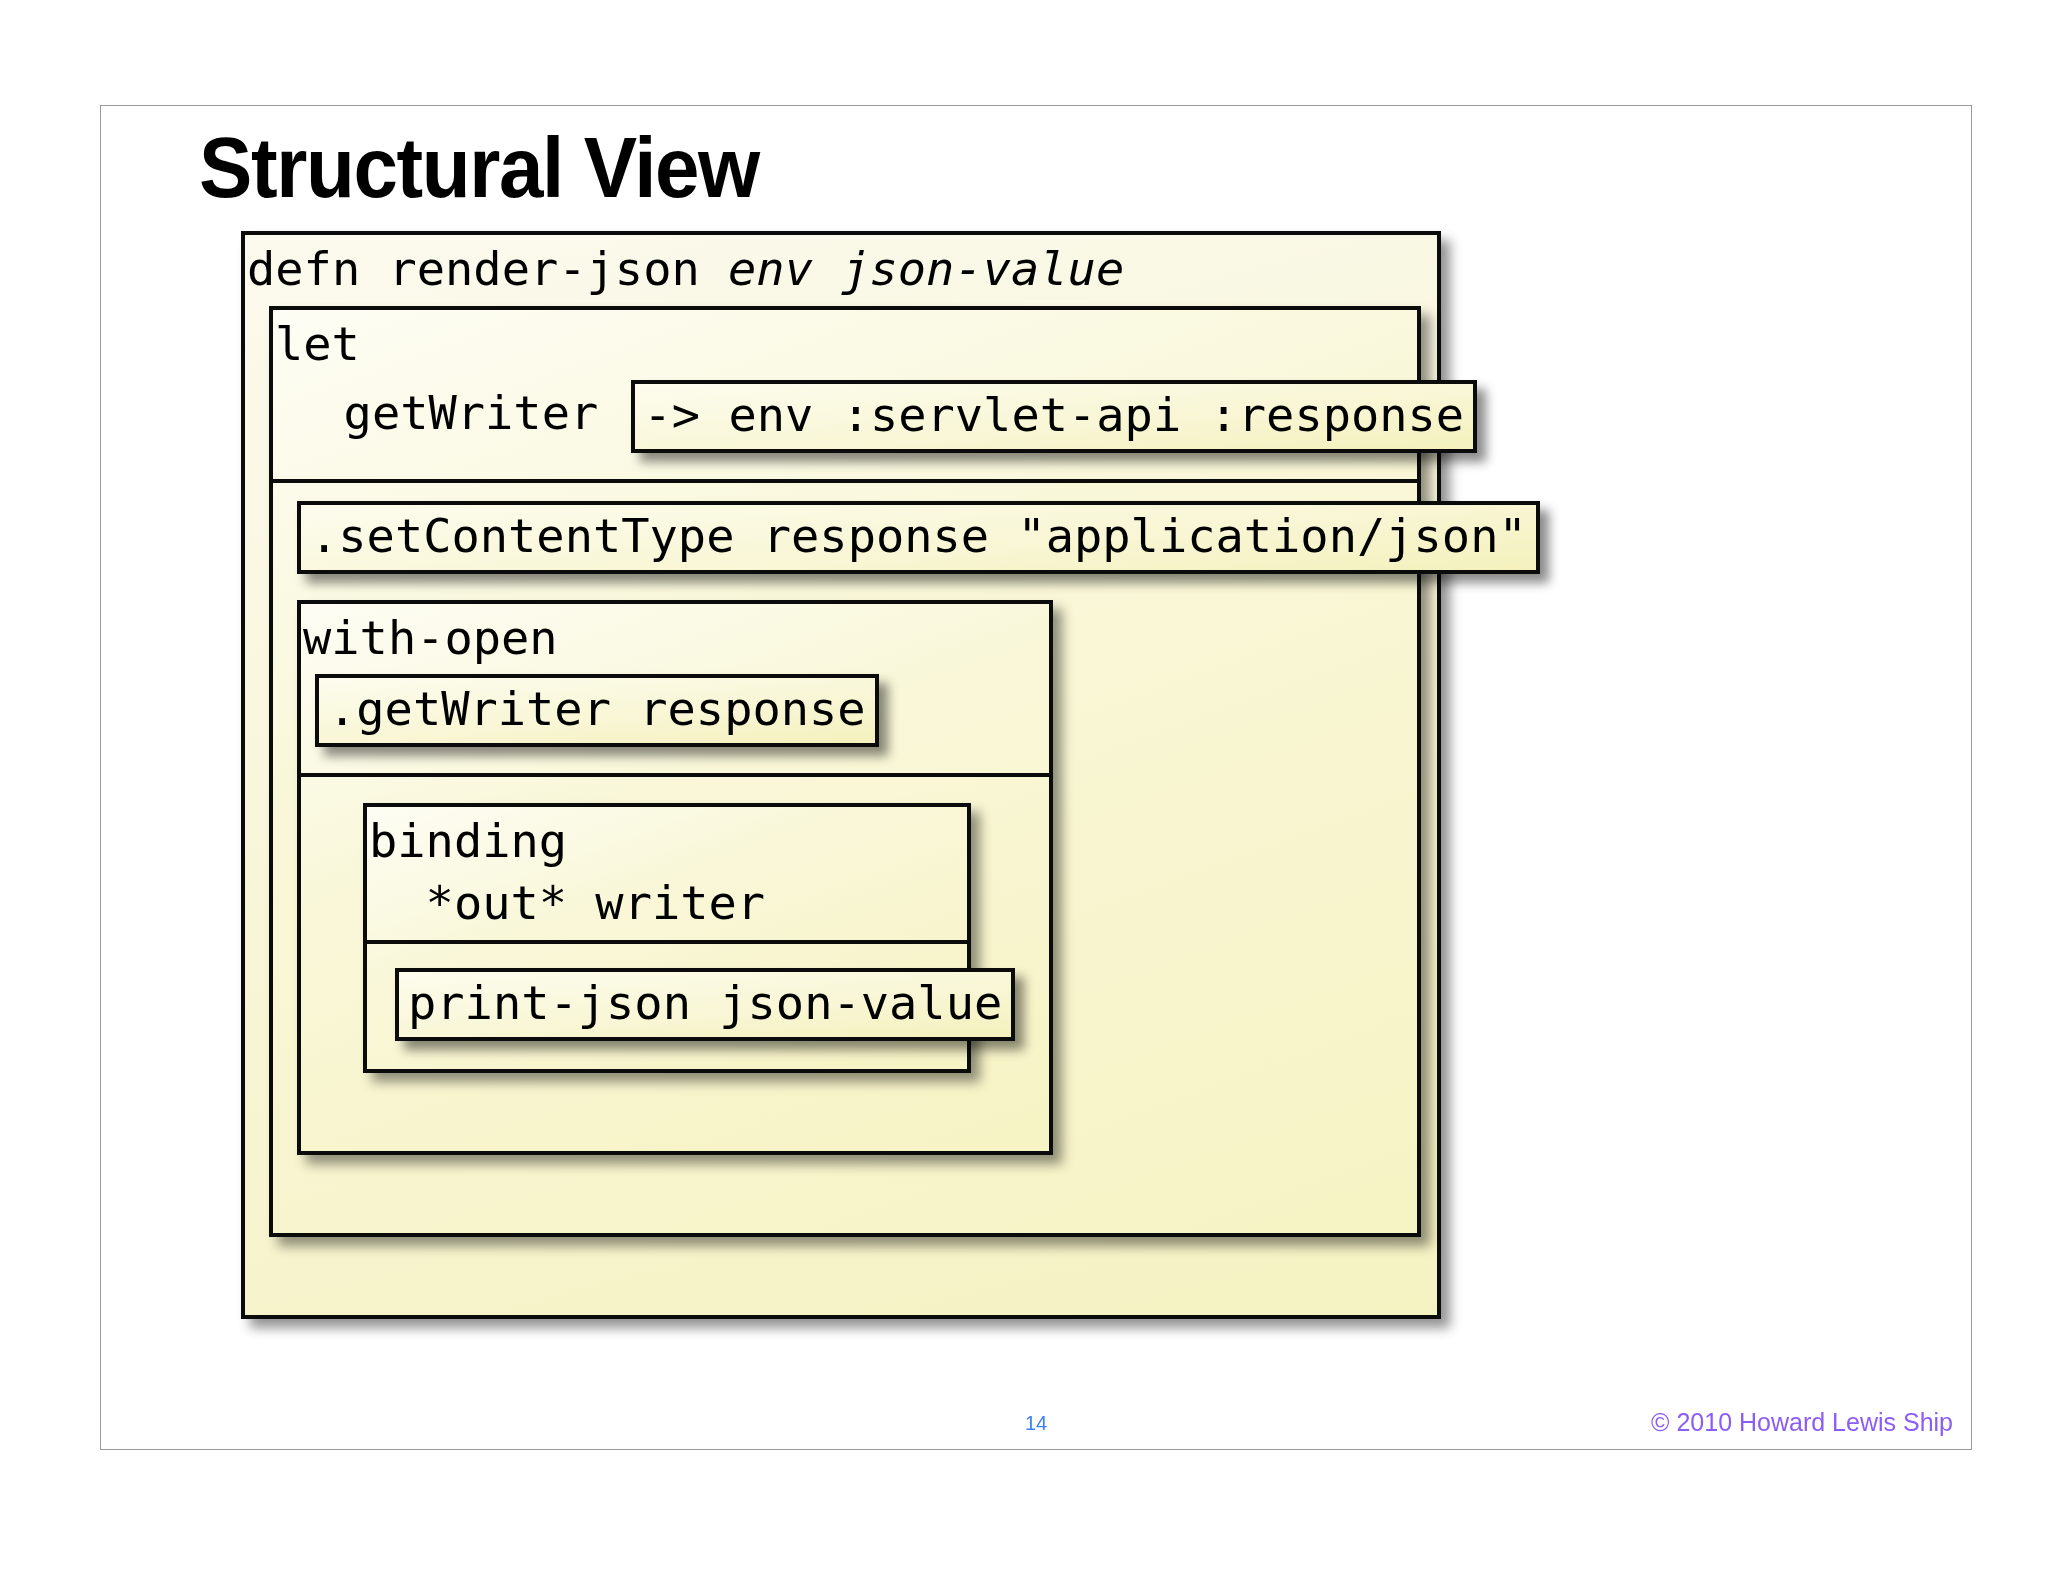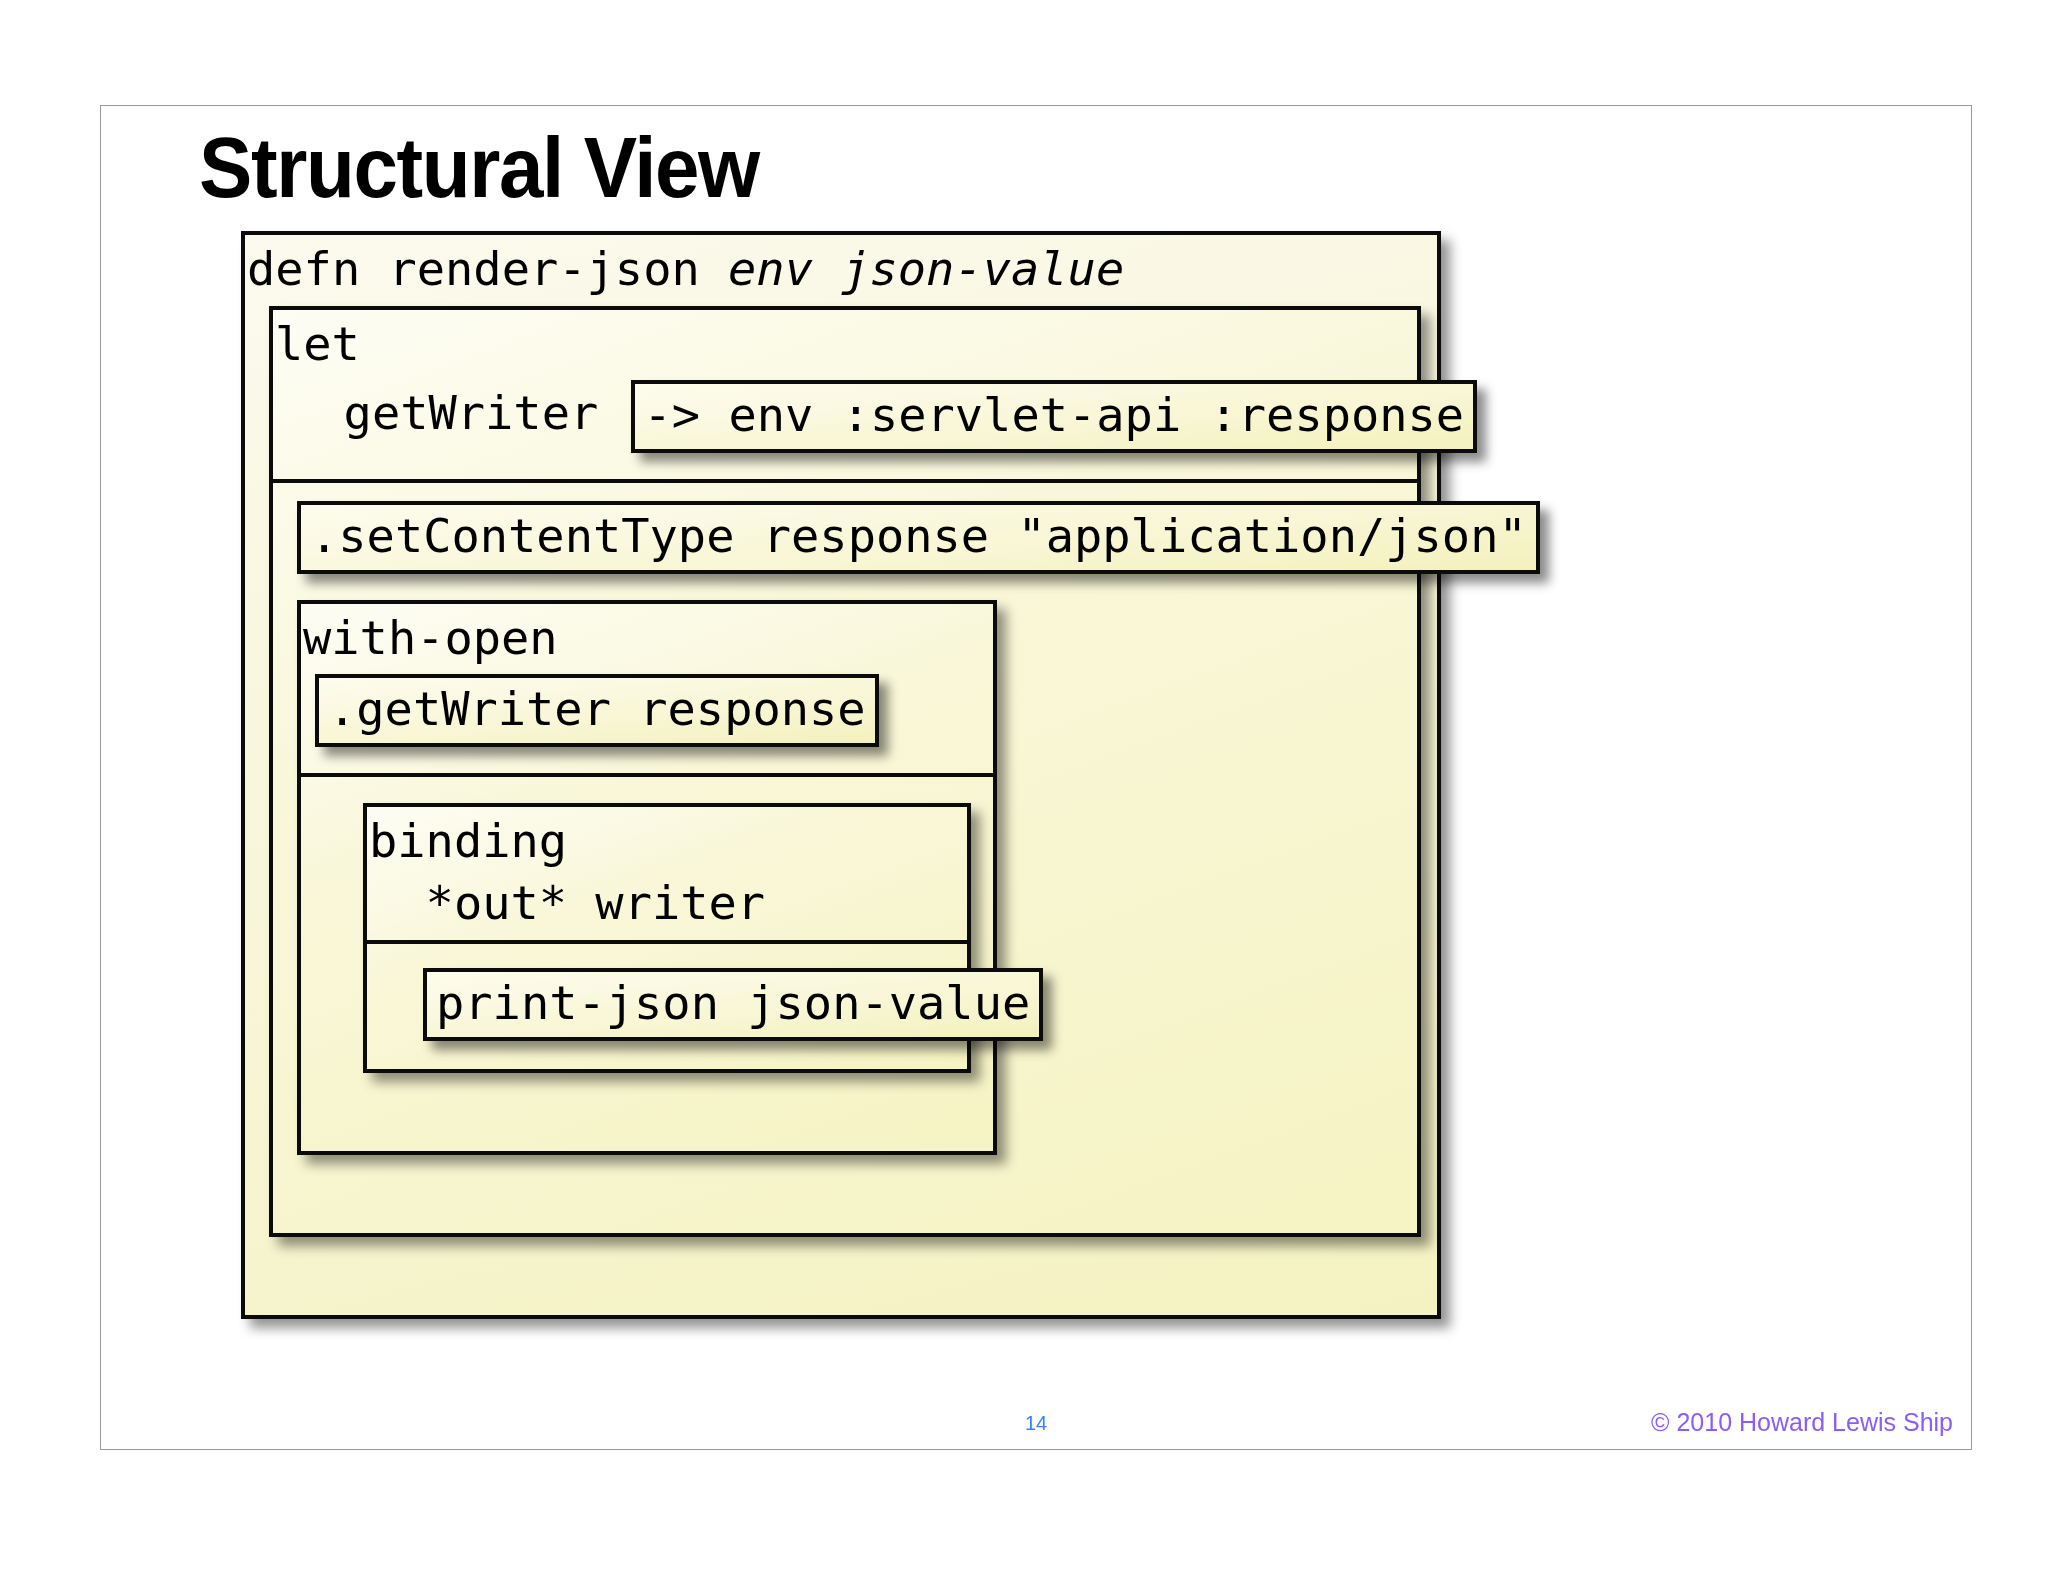--- a/index.html
+++ b/index.html
@@ -165,39 +165,39 @@
           <div class="spacer-mid"></div>
 
           <div class="sbox-body">
 
             <div>
               <span class="leaf">.setContentType response "application/json"</span>
             </div>
 
             <div class="spacer-mid"></div>
 
-            <div class="sbox" style="width:700px;">
+            <div class="sbox" style="width:756px;">
 
               <div class="sbox-head"><span>with-open</span></div>
 
               <div class="binder-row">
                 <span class="leaf">.getWriter response</span>
               </div>
 
               <div class="spacer-mid"></div>
 
               <div class="sbox-body" style="padding-left:62px;padding-top:26px;">
 
                 <div class="sbox" style="width:608px;">
 
                   <div class="sbox-head"><span>binding</span></div>
 
                   <div class="sbox-head" style="padding-top:0;"><span>  *out* writer</span></div>
 
-                  <div class="sbox-body" style="padding-left:56px;padding-top:24px;padding-bottom:28px;">
+                  <div class="sbox-body" style="padding-left:28px;padding-top:24px;padding-bottom:28px;">
                     <span class="leaf">print-json json-value</span>
                   </div>
 
                 </div>
 
                 <div class="spacer-bottom"></div>
 
               </div>
             </div>
 

